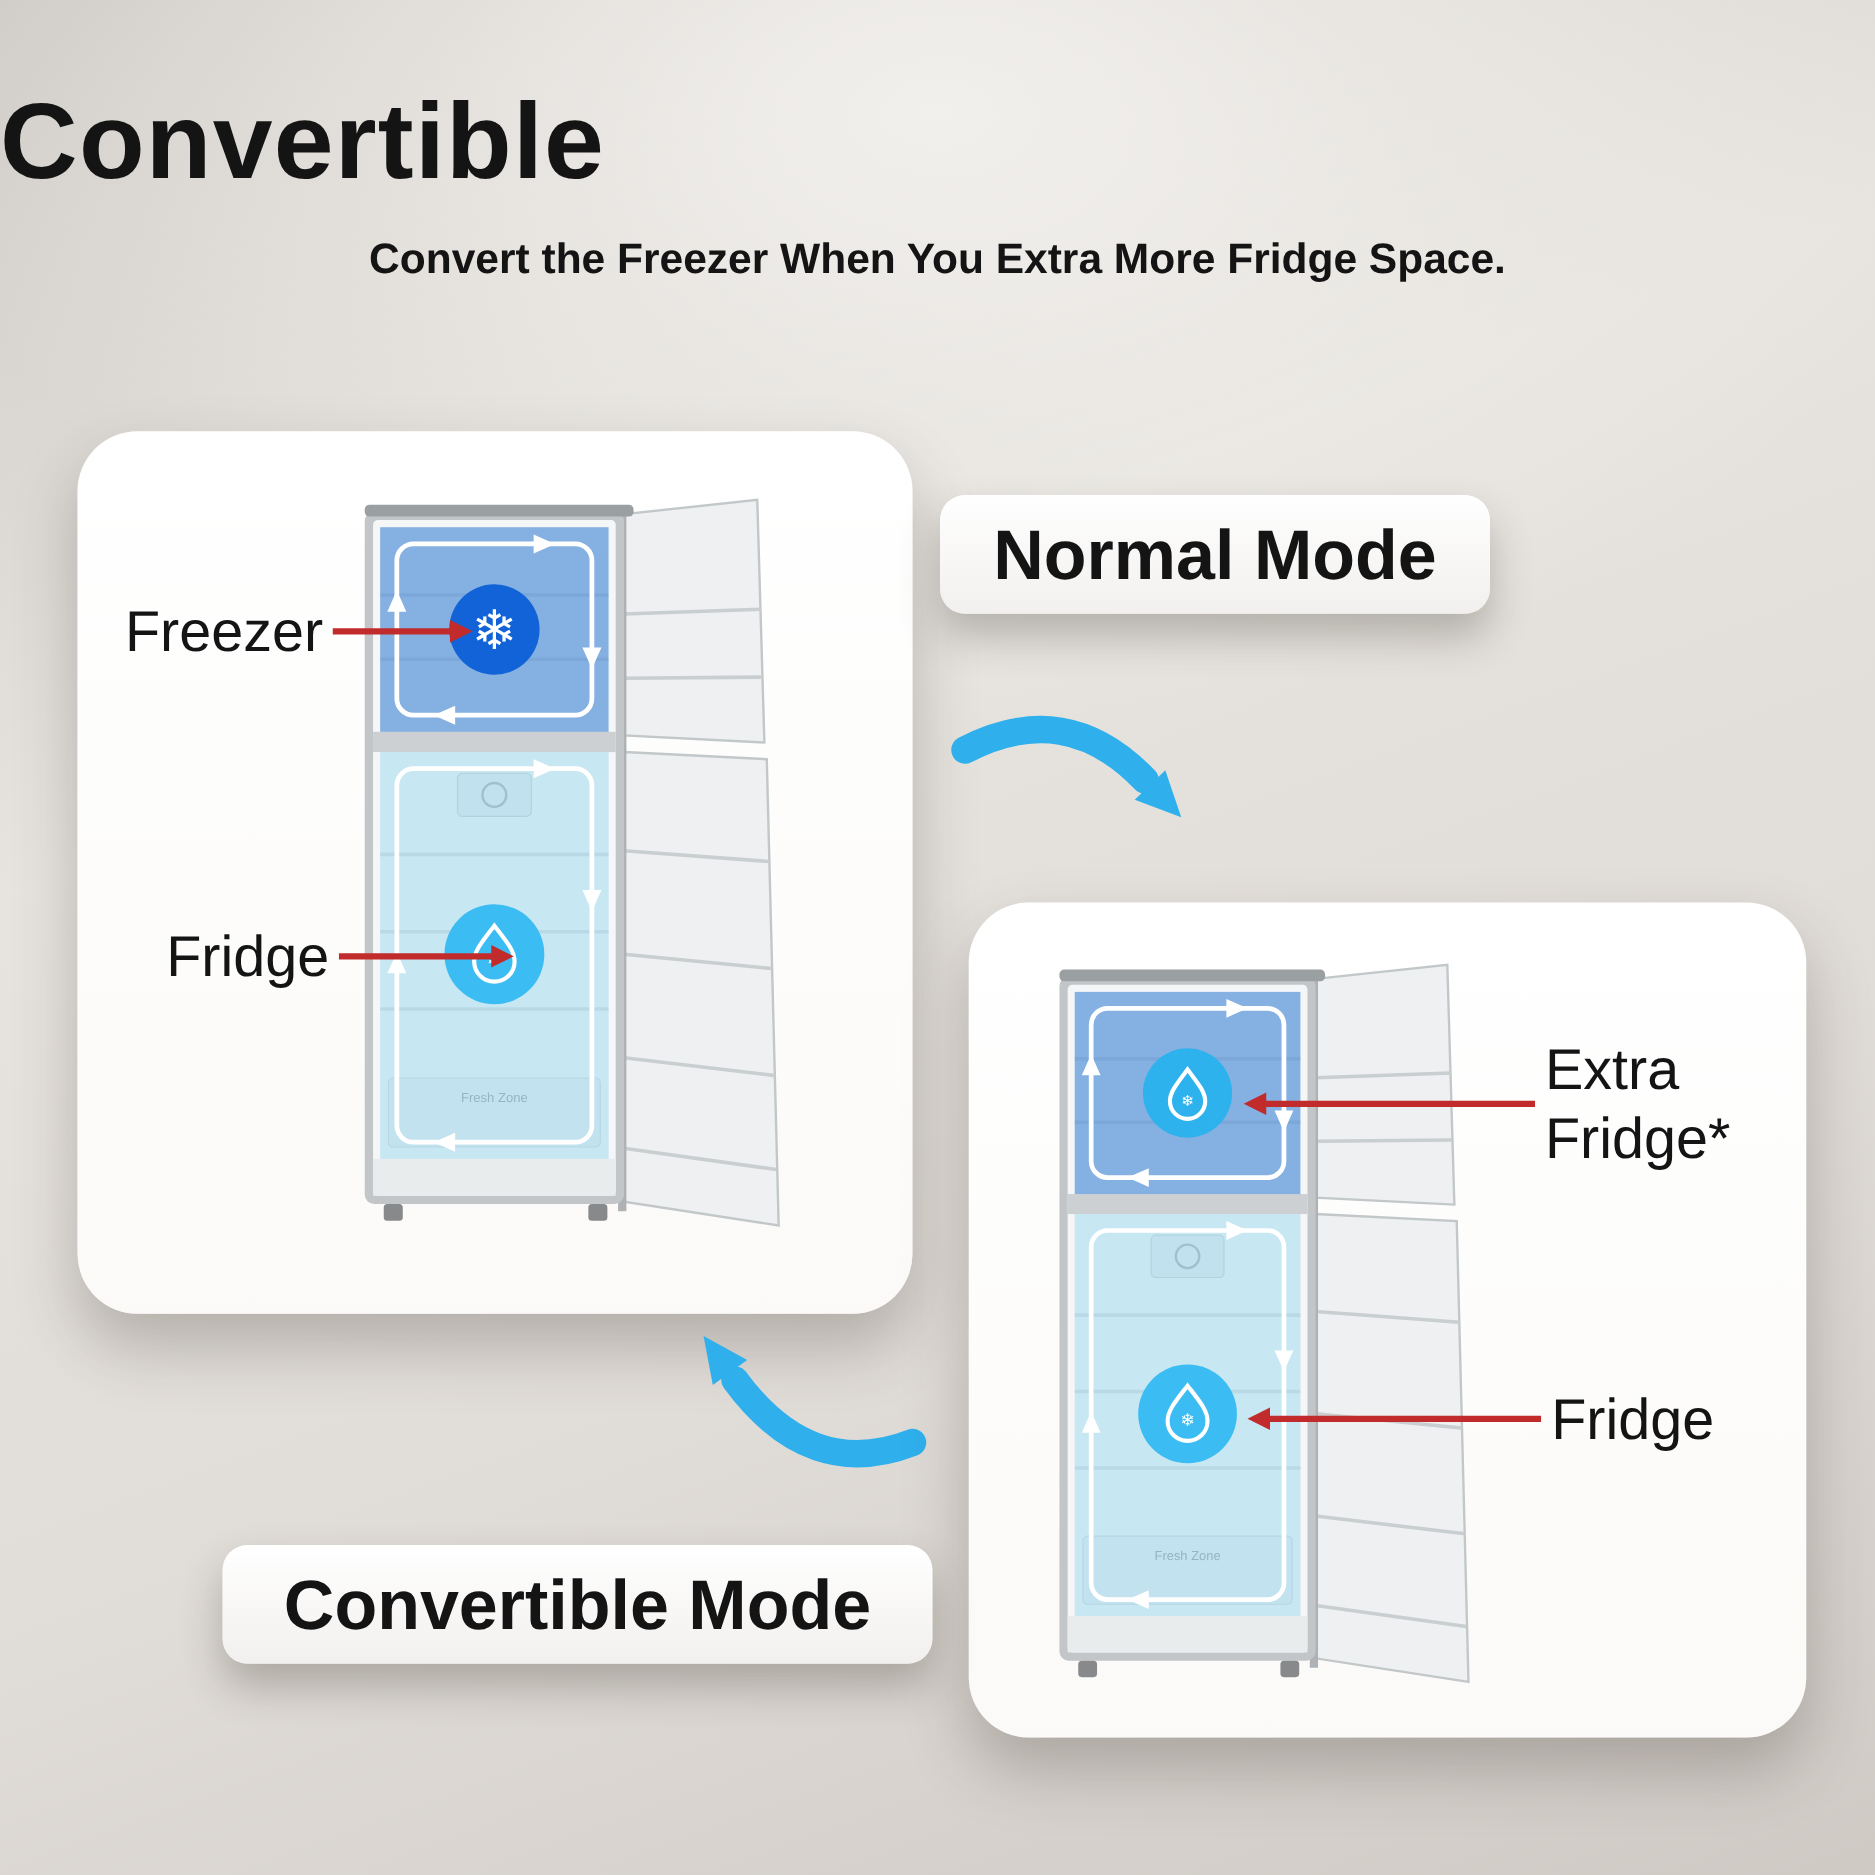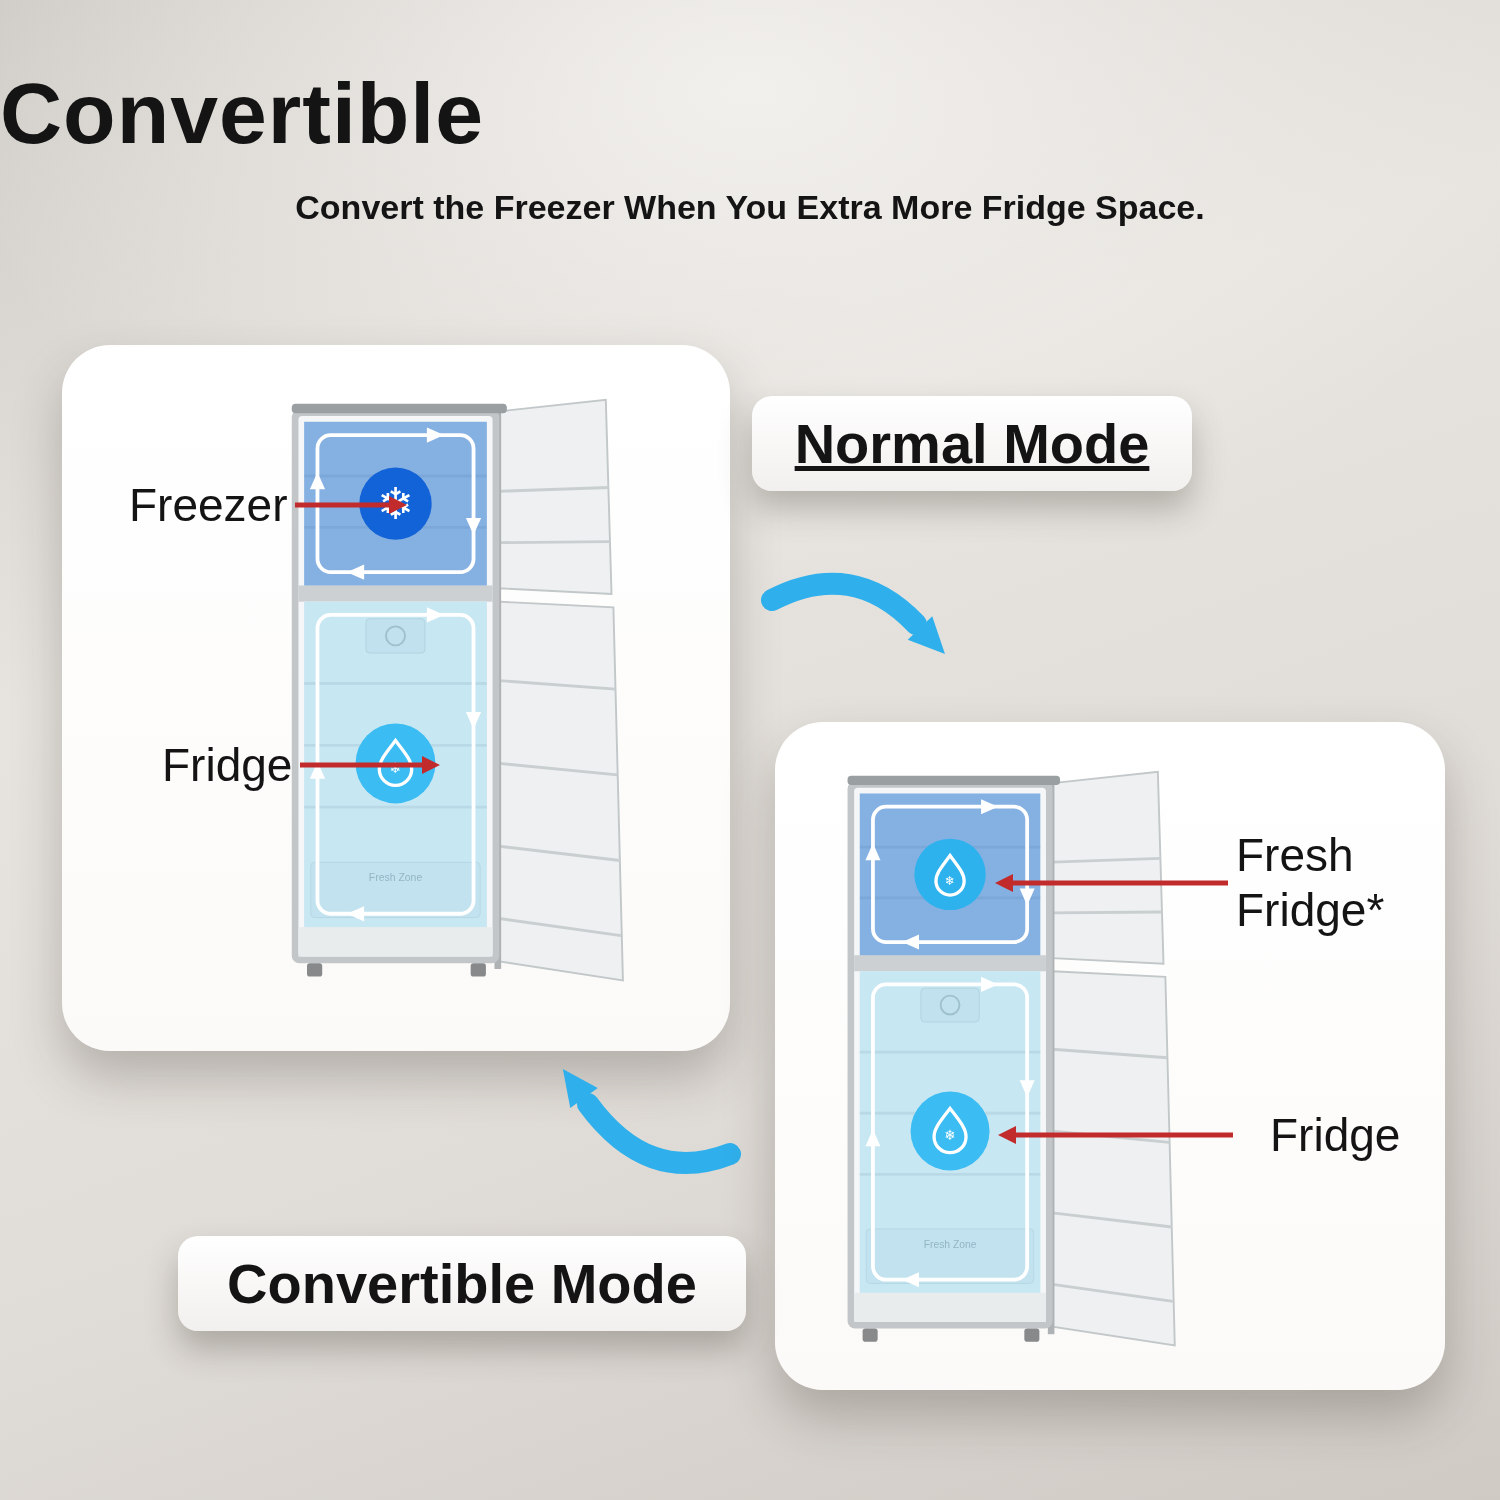--- a/index.html
+++ b/index.html
@@ -32,37 +32,37 @@
   .card-normal { left: 62px; top: 345px; width: 668px; height: 706px; }
   .card-convertible { left: 775px; top: 722px; width: 670px; height: 668px; }
   .banner {
     position: absolute;
     background: linear-gradient(180deg, #ffffff, #f2f0ee);
     border-radius: 20px;
     box-shadow: 0 18px 32px rgba(60, 55, 48, 0.30);
     display: flex; align-items: center; justify-content: center;
     font-size: 56px; font-weight: 700; white-space: nowrap;
   }
-  .banner-normal { left: 752px; top: 396px; width: 440px; height: 95px; text-decoration: underline; }
+  .banner-normal { left: 752px; top: 396px; width: 440px; height: 95px; }
   .banner-convertible { left: 178px; top: 1236px; width: 568px; height: 95px; }
   .fridge { position: absolute; }
   .fridge-normal-pos { left: 284px; top: 398px; width: 400px; height: 590px; }
   .fridge-convertible-pos { left: 840px; top: 770px; width: 395px; height: 583px; }
   .fridge-normal .drop-top { display: none; }
   .fridge-convertible .snow-top { display: none; }
   .fridge-normal .top-circle { fill: #1263d8; }
   .fridge-convertible .top-circle { fill: #2eb2ee; }
   .bot-circle { fill: #3bbcf2; }
   .ovl-top-fill { fill: #2f7bd6; opacity: 0.55; }
   .ovl-bot-fill { fill: #86d4f4; opacity: 0.38; }
   .pointer-label {
     position: absolute; display: flex; align-items: center;
     font-size: 46px; font-weight: 500; color: #141414;
   }
-  .pointer-label .txt { white-space: nowrap; margin-left: 29px; }
+  .pointer-label .txt { white-space: nowrap; }
   .pointer-label .txt-wrap { width: 190px; line-height: 1.2; white-space: normal; }
   .pointer-arrow { flex: none; margin: 0 8px; }
   .flow-arrow { position: absolute; }
   .icon-glyph { font-size: 46px; fill: #ffffff; text-anchor: middle; font-family: "DejaVu Sans", sans-serif; }
   .icon-mini { font-size: 13px; fill: #ffffff; text-anchor: middle; font-family: "DejaVu Sans", sans-serif; }
   .icon-mini-lg { font-size: 15px; fill: #ffffff; text-anchor: middle; font-family: "DejaVu Sans", sans-serif; }
   .tiny-label { font-size: 11px; fill: #9aa3a6; text-anchor: middle; font-family: "Liberation Sans", sans-serif; }
 </style>
 </head>
 <body>
@@ -221,21 +221,21 @@
         <text x="117" y="394" class="icon-mini-lg">❄</text>
       </g>
     </g>
   </svg>
 
   <div class="pointer-label" style="left:985px; top:828px;">
     <svg class="pointer-arrow" width="235" height="26" viewBox="0 0 235 26">
       <polygon points="2,13 20,4 20,22" fill="#c22b2b"></polygon>
       <line x1="18" y1="13" x2="235" y2="13" stroke="#c22b2b" stroke-width="5"></line>
     </svg>
-    <span class="txt-wrap">Fresh Fridge*</span>
+    <span class="txt-wrap">Extra Fridge*</span>
   </div>
   <div class="pointer-label" style="left:988px; top:1108px;">
     <svg class="pointer-arrow" width="237" height="26" viewBox="0 0 237 26">
       <polygon points="2,13 20,4 20,22" fill="#c22b2b"></polygon>
       <line x1="18" y1="13" x2="237" y2="13" stroke="#c22b2b" stroke-width="5"></line>
     </svg>
     <span class="txt">Fridge</span>
   </div>
 
   <div class="banner banner-convertible">

